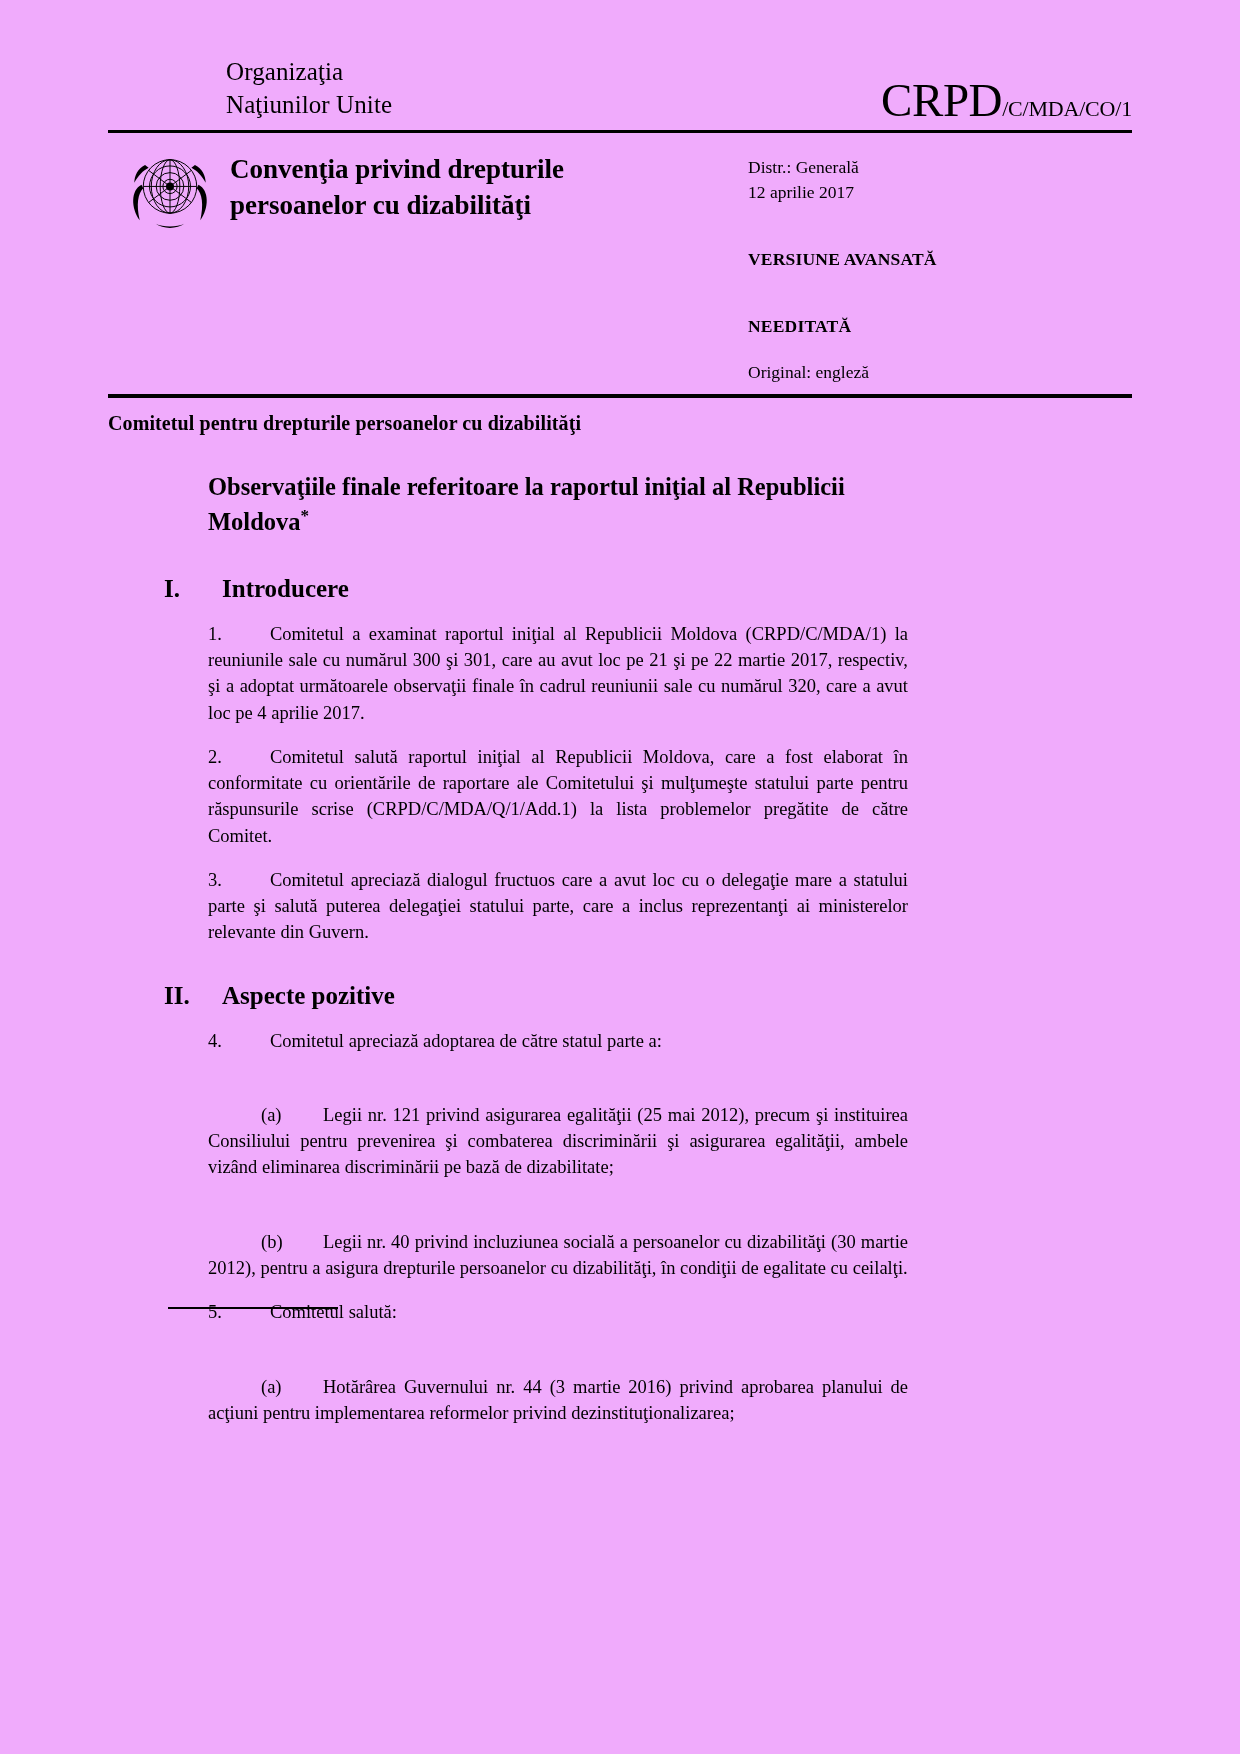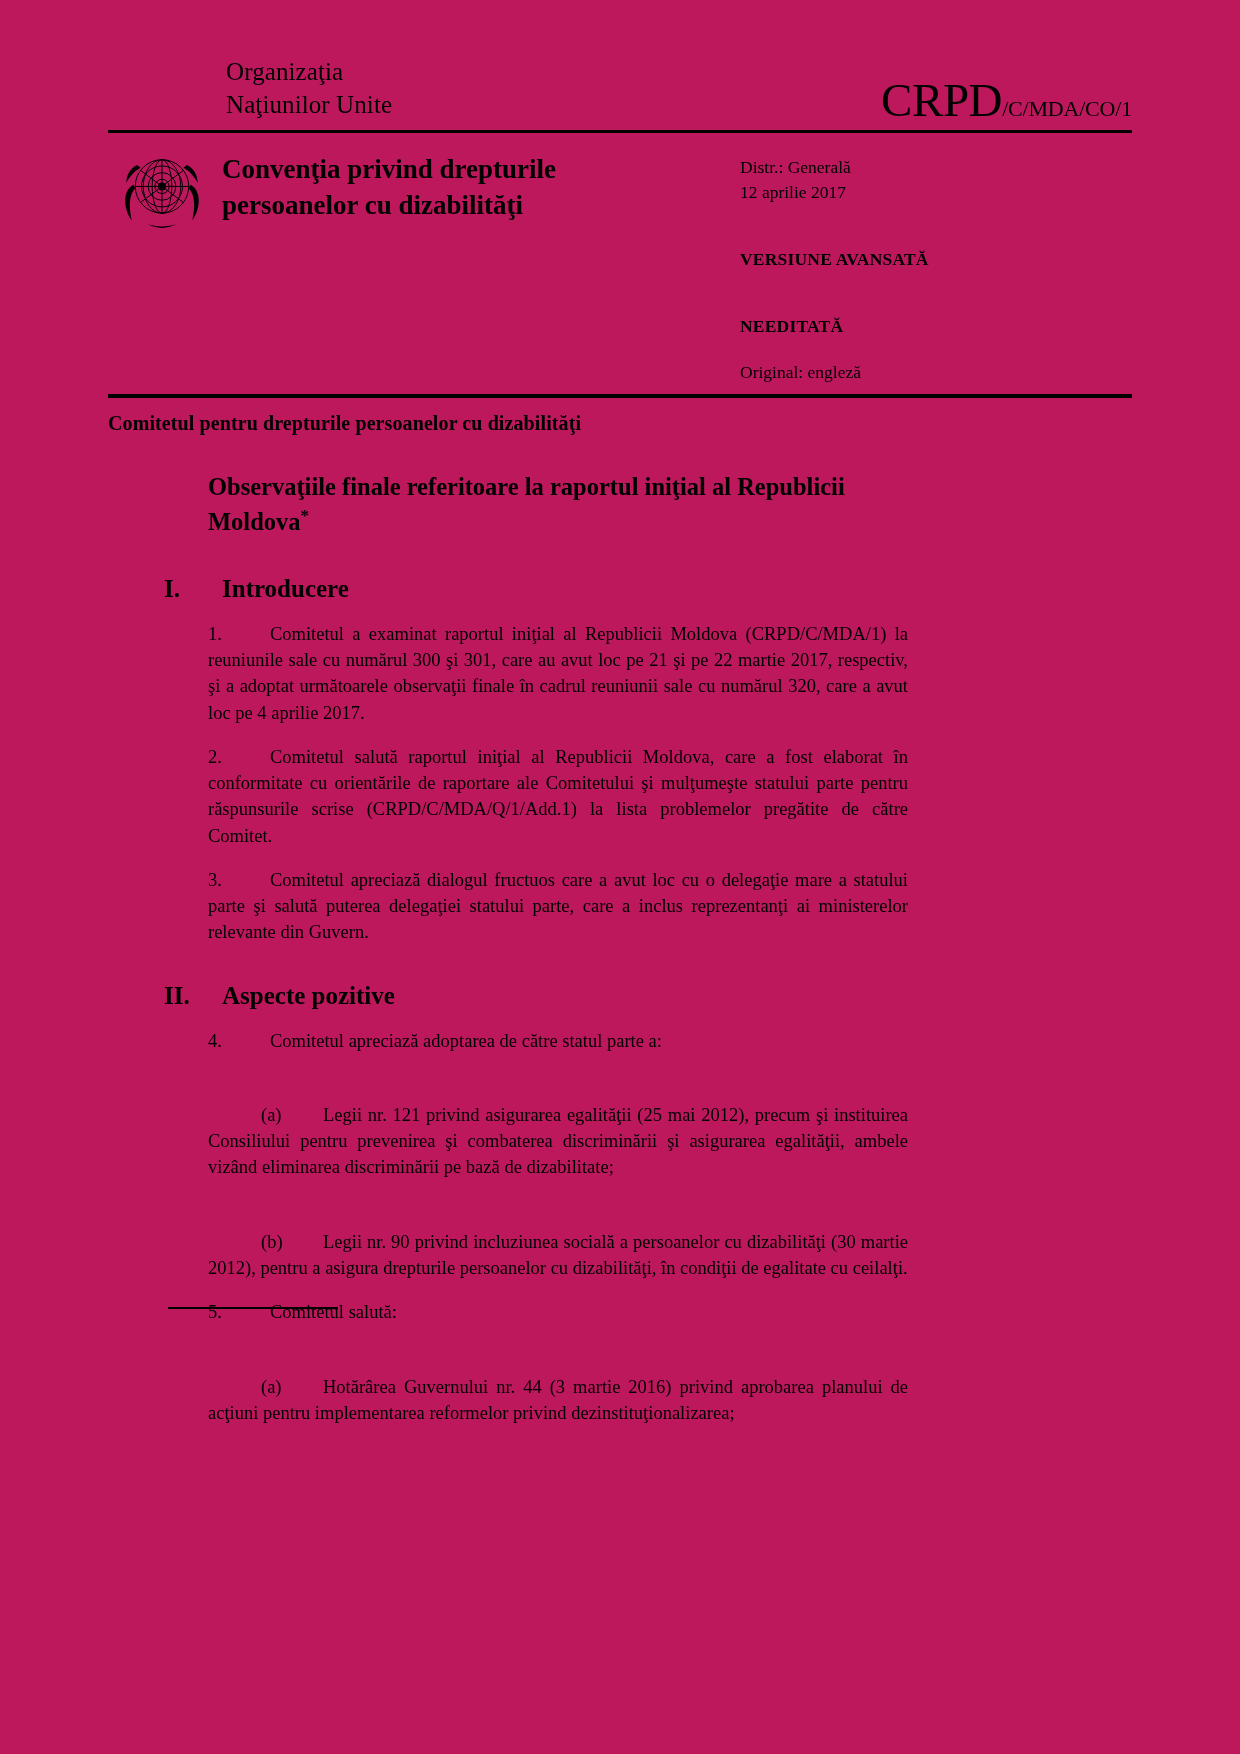--- a/index.html
+++ b/index.html
@@ -5,21 +5,21 @@
   html, body {
     margin: 0;
     padding: 0;
     background: #ffffff;
   }
   .page {
     position: relative;
     width: 1240px;
     height: 1754px;
     margin: 0 auto;
-    background: #be185d;
+    background: #f0abfc;
     font-family: "Liberation Serif", "DejaVu Serif", serif;
     color: #000000;
     box-sizing: border-box;
     overflow: hidden;
   }
 
   
   .masthead {
     position: absolute;
     left: 108px;
@@ -58,21 +58,21 @@
     left: 108px;
     top: 130px;
     width: 1024px;
     height: 3px;
     background: #000000;
   }
 
   
   .band {
     position: absolute;
-    left: 108px;
+    left: 116px;
     top: 143px;
     width: 1024px;
     display: flex;
     align-items: flex-start;
   }
   .emblem {
     width: 92px;
     height: 82px;
     flex: 0 0 92px;
     margin-left: 8px;
@@ -281,21 +281,21 @@
       <span class="ptext">Comitetul apreciază adoptarea de către statul parte a:</span>
     </div>
 
     <div class="para sub">
       <span class="marker wide">(a)</span>
       <span class="ptext sub">Legii nr. 121 privind asigurarea egalităţii (25 mai 2012), precum şi instituirea Consiliului pentru prevenirea şi combaterea discriminării şi asigurarea egalităţii, ambele vizând eliminarea discriminării pe bază de dizabilitate;</span>
     </div>
 
     <div class="para sub">
       <span class="marker wide">(b)</span>
-      <span class="ptext sub">Legii nr. 90 privind incluziunea socială a persoanelor cu dizabilităţi (30 martie 2012), pentru a asigura drepturile persoanelor cu dizabilităţi, în condiţii de egalitate cu ceilalţi.</span>
+      <span class="ptext sub">Legii nr. 40 privind incluziunea socială a persoanelor cu dizabilităţi (30 martie 2012), pentru a asigura drepturile persoanelor cu dizabilităţi, în condiţii de egalitate cu ceilalţi.</span>
     </div>
 
     <div class="para">
       <span class="marker">5.</span>
       <span class="ptext">Comitetul salută:</span>
     </div>
 
     <div class="para sub">
       <span class="marker wide">(a)</span>
       <span class="ptext sub">Hotărârea Guvernului nr. 44 (3 martie 2016) privind aprobarea planului de acţiuni pentru implementarea reformelor privind dezinstituţionalizarea;</span>

